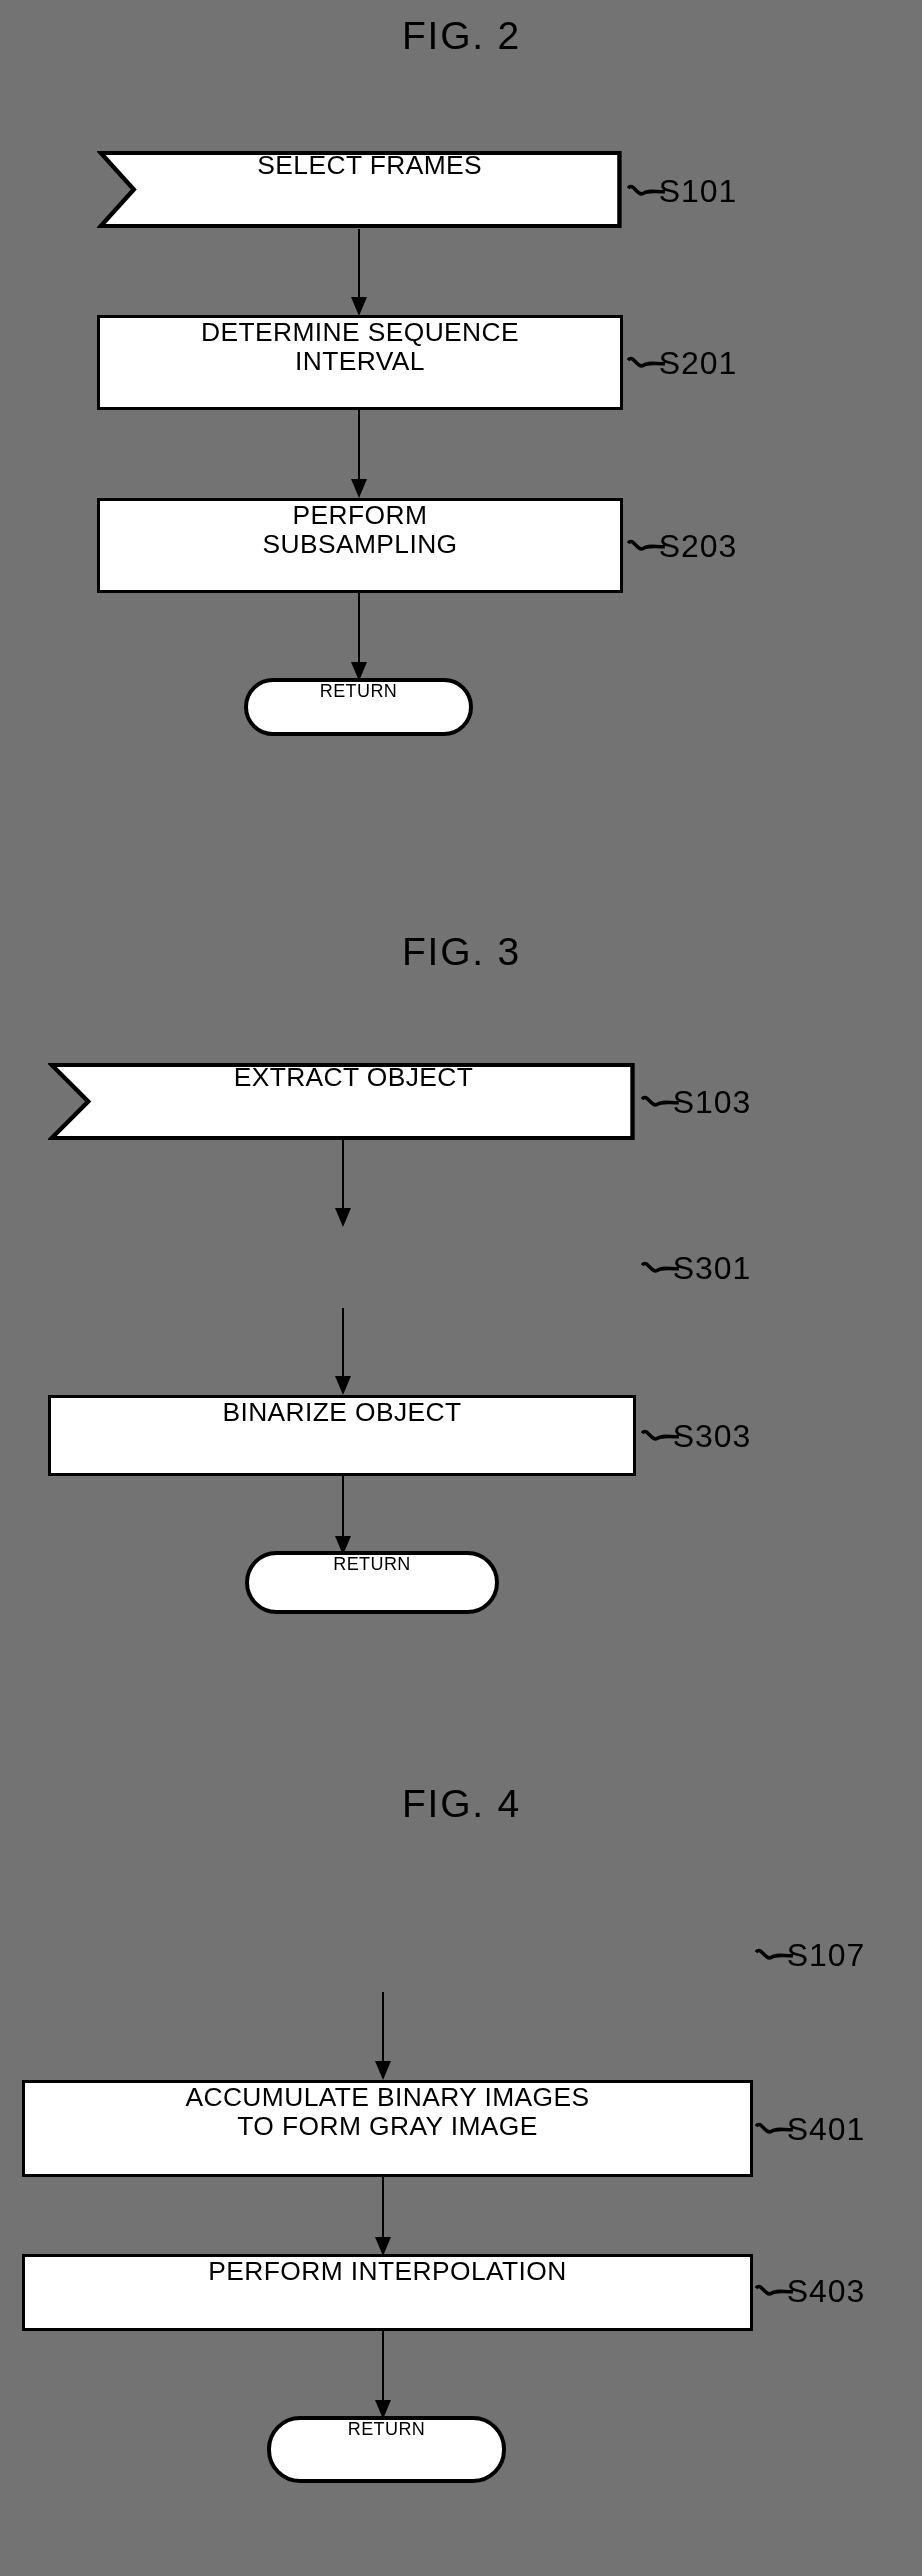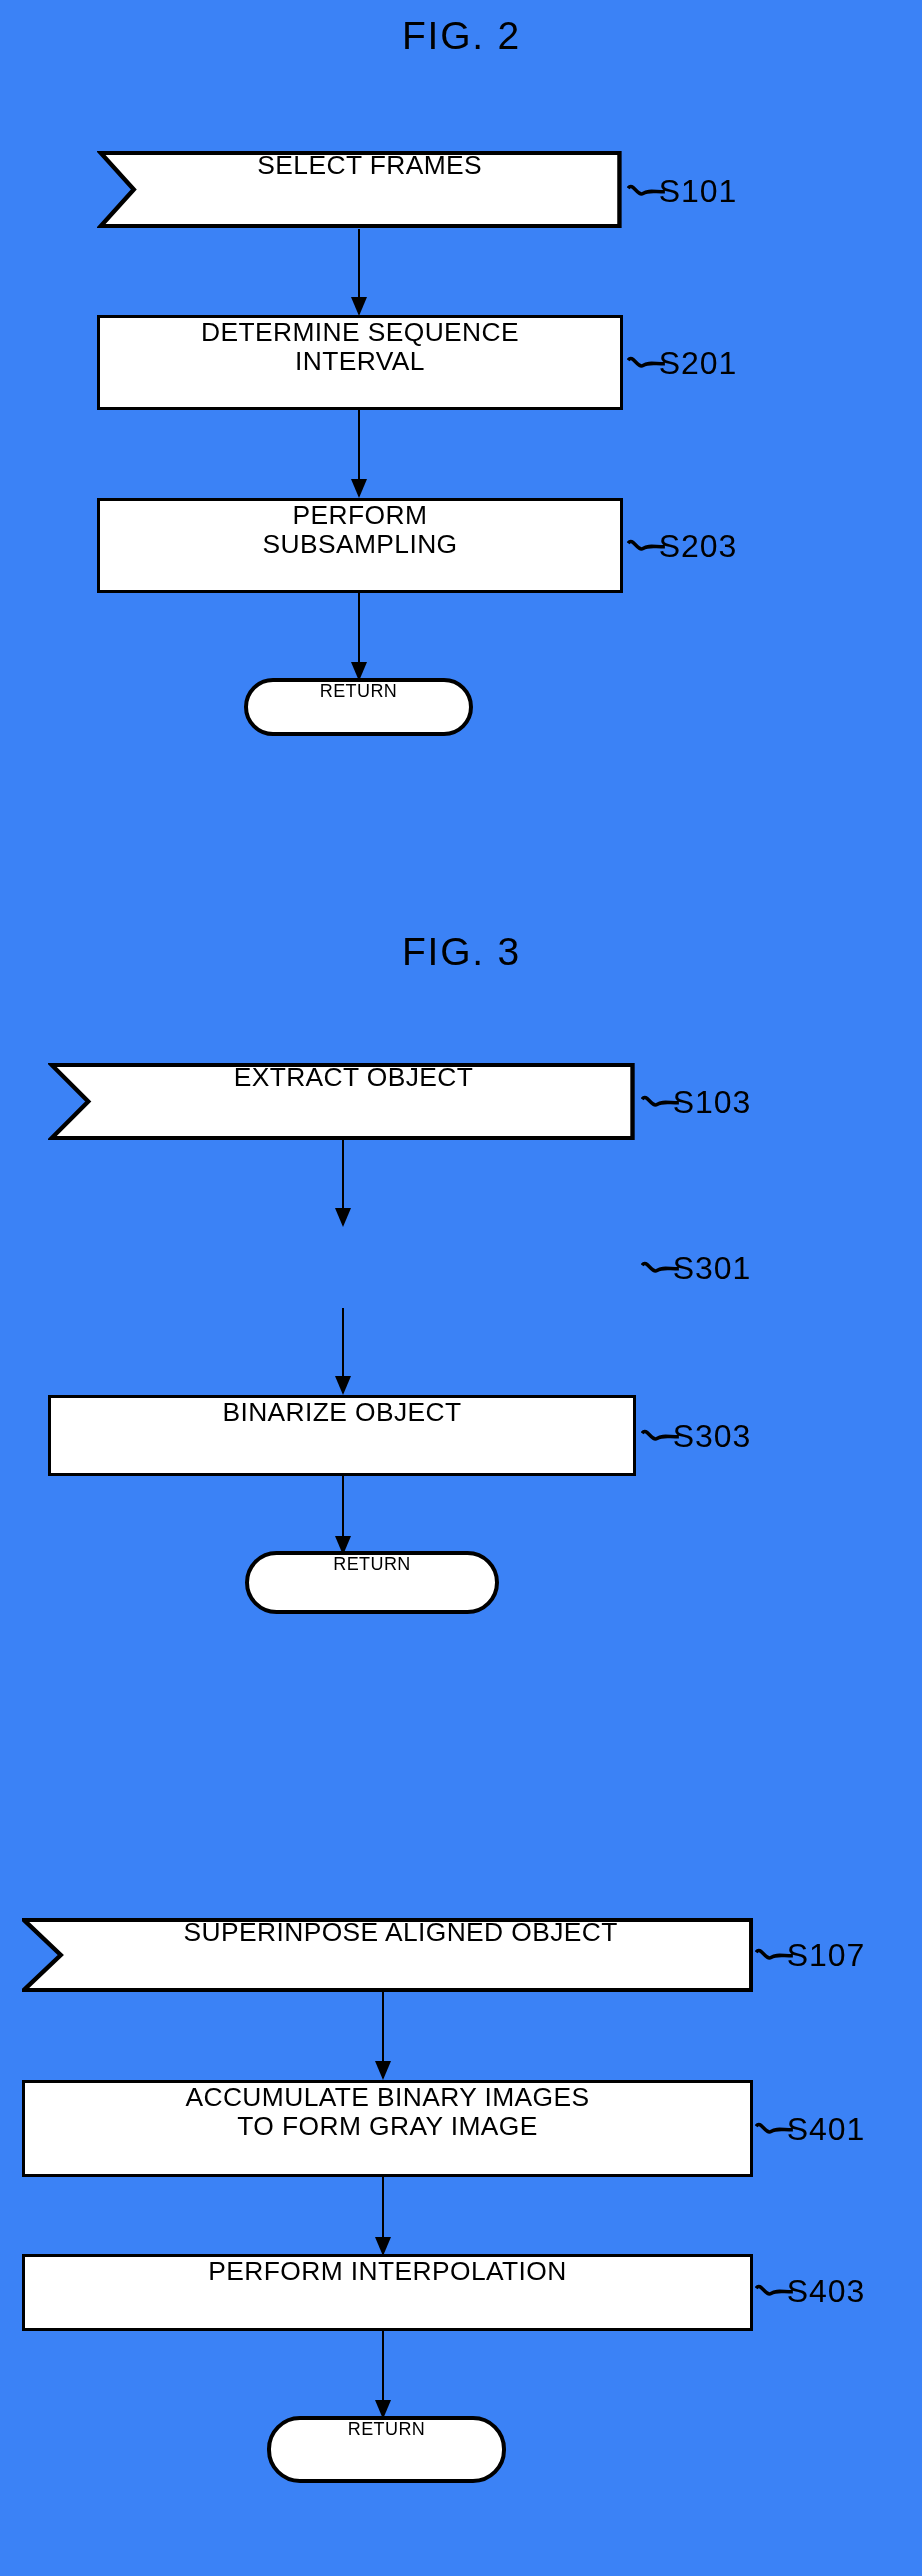--- a/index.html
+++ b/index.html
@@ -12,21 +12,21 @@
     height: 2576px;
     position: relative;
     font-family: "Liberation Sans", sans-serif;
     color: #000000;
     overflow: hidden;
   }
   .page {
     position: relative;
     width: 923px;
     height: 2576px;
-    background: #3b82f6;
+    background: #737373;
   }
 
   
   .figure {
     position: absolute;
     left: 0;
     width: 923px;
   }
 
   .fig-title {
@@ -229,27 +229,22 @@
 
     <div class="arrow" style="left:342px;top:592px;height:77px;"></div>
 
     <div class="node oval" style="left:245px;top:667px;width:254px;height:63px;">
       <div class="node-label">RETURN</div>
     </div>
   </div>
 
   <div class="figure" style="top:1761px;height:815px;">
 
-
-    <div class="node chevron" style="left:22px;top:157px;width:731px;height:74px;">
-      <svg class="chev-svg" width="731" height="74" viewBox="0 0 830 84">
-        <path d="M2,2 L828,2 L828,82 L2,82 L44,42 Z" fill="#ffffff" stroke="#000000" stroke-width="5"></path>
-      </svg>
-      <div class="node-label" style="margin-left:26.4px;">SUPERINPOSE ALIGNED OBJECT</div>
-    </div>
+    <div class="fig-title" style="position:absolute;top:21px;left:0;width:923px;">FIG. 4</div>
+
     <div class="step-ref" style="left:755px;top:176px;">
       <span class="tilde-lead">
         <svg width="39" height="21" viewBox="0 0 44 24">
             <path d="M1,6 C6,-2 12,16 18,12 C24,8 30,10 43,10" fill="none" stroke="#000" stroke-width="4"></path>
           </svg>
       </span>
       <span class="ref-text">S107</span>
     </div>
 
     <div class="arrow" style="left:382px;top:231px;height:86px;"></div>

